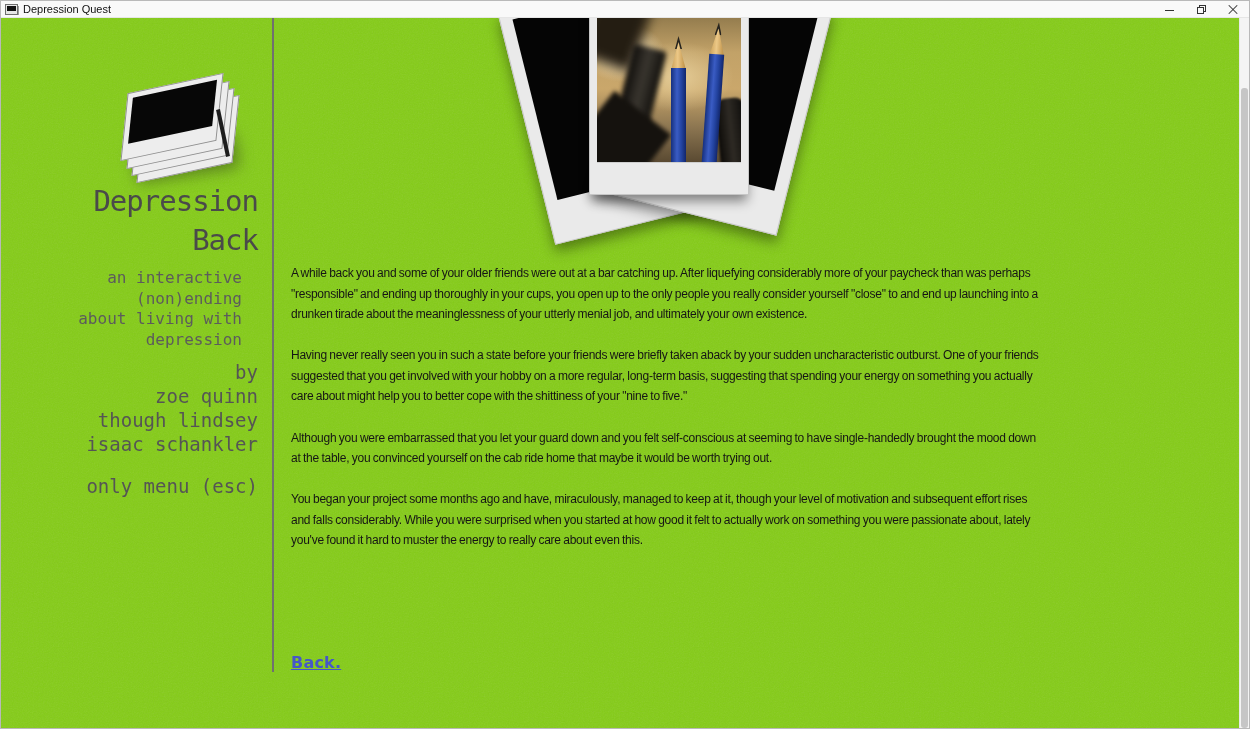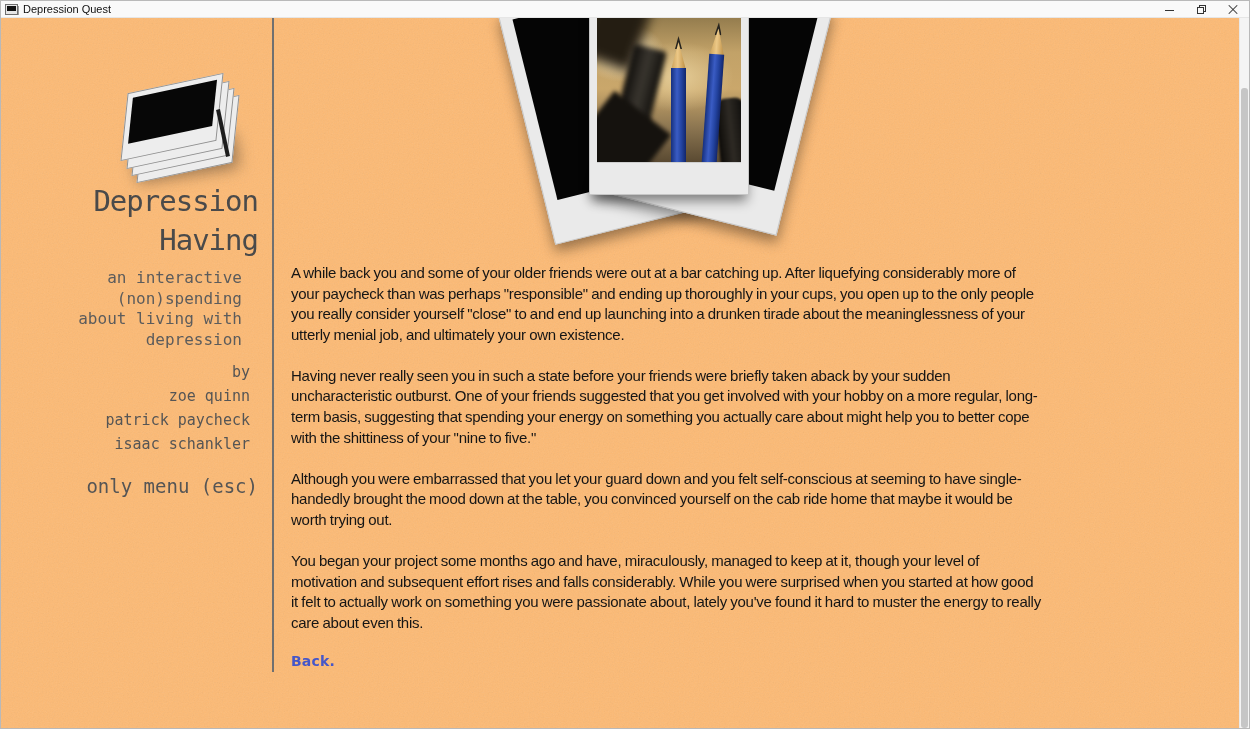--- a/index.html
+++ b/index.html
@@ -1,16 +1,16 @@
 <!DOCTYPE html>
 <html><head>
 <meta charset="utf-8">
 <style>
   html,body{margin:0;padding:0;background:#ffffff;}
-  .window{position:relative;width:1250px;height:729px;background:#fdba74;overflow:hidden;
+  .window{position:relative;width:1250px;height:729px;background:#84cc16;overflow:hidden;
           font-family:"Liberation Sans",sans-serif;border:1px solid #b9b9b9;box-sizing:border-box;}
   
   .titlebar{position:absolute;top:0;left:0;right:0;height:16px;background:#f9f9f9;
             border-bottom:1px solid #e6e6e6;display:flex;align-items:center;z-index:50;}
   .tb-icon{position:relative;width:11px;height:9px;margin:0 5px 0 4px;background:#e6e6e6;
            border:1px solid #6e6e6e;box-shadow:2px 1px 0 -1px #9c9c9c;}
   .tb-icon-ph{position:absolute;left:1px;right:1px;top:1px;bottom:3px;background:#111;}
   .tb-title{font-size:11px;color:#101010;line-height:16px;}
   .tb-controls{margin-left:auto;display:flex;height:100%;}
   .tb-btn{width:32px;height:16px;display:flex;align-items:center;justify-content:center;cursor:pointer;}
@@ -35,21 +35,21 @@
          transform:rotate(-12deg) skewX(-18deg) scaleY(.9);}
   .lc4{left:26px;top:28px;z-index:1;}
   .lc3{left:21px;top:21px;z-index:2;}
   .lc2{left:16px;top:14px;z-index:3;}
   .lc1{left:10px;top:6px;z-index:4;}
   .lc1 .blk-sm{position:absolute;left:5px;right:5px;top:5px;bottom:16px;background:#070707;}
   .logo-slot{position:absolute;right:10px;top:34px;width:4px;height:48px;background:#1d1d1d;z-index:5;
              transform:rotate(-12deg);}
   .side-title{position:absolute;top:165px;right:0;font-size:29px;line-height:39px;color:#4a4a4a;letter-spacing:-1px;}
   .side-sub{position:absolute;top:251px;right:16px;font-size:16px;line-height:20.5px;color:#5c5c5c;}
-  .side-by{position:absolute;top:343px;right:8px;font-size:15px;line-height:24px;color:#555;}
+  .side-by{position:absolute;top:343px;right:0;font-size:19px;line-height:24px;color:#555;}
   .side-menu{position:absolute;top:458px;right:0;font-size:19px;color:#555;cursor:pointer;}
   .divider{position:absolute;z-index:2;left:271px;top:0;width:2px;height:655px;background:#707070;}
   
   .stage{position:absolute;z-index:3;left:480px;top:-60px;width:390px;height:322px;}
   .polaroid{position:absolute;background:#eaeaea;border:1px solid #c6c6c6;}
   .pol-left{left:42px;top:25px;width:200px;height:240px;transform:rotate(-14deg);
             box-shadow:-3px 9px 13px -2px rgba(0,0,0,.38);}
   .pol-right{left:135px;top:22px;width:190px;height:235px;transform:rotate(14deg);
              box-shadow:4px 9px 13px -2px rgba(0,0,0,.38);}
   .polaroid .blk{position:absolute;left:12px;right:12px;top:12px;bottom:42px;background:#050505;}
@@ -71,25 +71,25 @@
   .p-left{left:74px;top:26px;height:136px;}
   .p-right{left:104px;top:12px;height:150px;transform:rotate(4deg);transform-origin:bottom center;}
   .lead{position:absolute;top:0;left:4px;width:7px;height:13px;background:#26231e;
         clip-path:polygon(50% 0,100% 100%,0 100%);}
   .wood{position:absolute;top:6px;left:0;width:15px;height:28px;
         clip-path:polygon(50% 0,100% 100%,0 100%);
         background:linear-gradient(90deg,#caa057,#ecc887 45%,#b98a3f);}
   .pbody{position:absolute;top:32px;bottom:0;left:0;right:0;
          background:linear-gradient(90deg,#16307e,#3a5cc4 40%,#2343a0 70%,#12266b);}
   
-  .textcol{position:absolute;z-index:2;left:290px;top:246px;width:752px;font-size:15px;line-height:20.6px;
+  .textcol{position:absolute;z-index:2;left:290px;top:246px;width:752px;font-size:12px;line-height:20.6px;
            color:#151515;letter-spacing:-0.25px;word-spacing:-0.6px;}
   .textcol p{margin:0 0 20.5px 0;}
   .back-link{position:absolute;z-index:2;left:290px;top:636px;font-family:"DejaVu Sans",sans-serif;
-             font-weight:bold;font-size:14px;color:#4657c8;letter-spacing:.2px;cursor:pointer;}
+             font-weight:bold;font-size:16px;color:#4657c8;letter-spacing:.2px;cursor:pointer;text-decoration:underline;}
   
   .scroll-track{position:absolute;z-index:4;right:0;top:0;width:9px;height:100%;background:#f4f4f4;
                 border-left:1px solid #e8e8e8;cursor:default;}
   .scroll-thumb{position:absolute;right:1px;top:71px;width:7px;height:calc(100% - 71px);
                 background:#c6c6c6;border-radius:3px;cursor:pointer;}
 </style>
 </head>
 <body>
 
 <div class="window">
@@ -128,32 +128,32 @@
         <div class="lcard lc4"></div>
         <div class="lcard lc3"></div>
         <div class="lcard lc2"></div>
         <div class="lcard lc1">
             <div class="blk-sm"></div>
           </div>
         <div class="logo-slot"></div>
       </div>
       <div class="side-title">
         <div>Depression</div>
-        <div>Having</div>
+        <div>Back</div>
       </div>
       <div class="side-sub">
         <div>an interactive</div>
-        <div>(non)spending</div>
+        <div>(non)ending</div>
         <div>about living with</div>
         <div>depression</div>
       </div>
       <div class="side-by">
         <div>by</div>
         <div>zoe quinn</div>
-        <div>patrick paycheck</div>
+        <div>though lindsey</div>
         <div>isaac schankler</div>
       </div>
       <div class="side-menu">only menu (esc)</div>
     </div>
 
     <div class="divider"></div>
 
     <div class="stage">
       <div class="polaroid pol-left">
         <div class="blk"></div>

